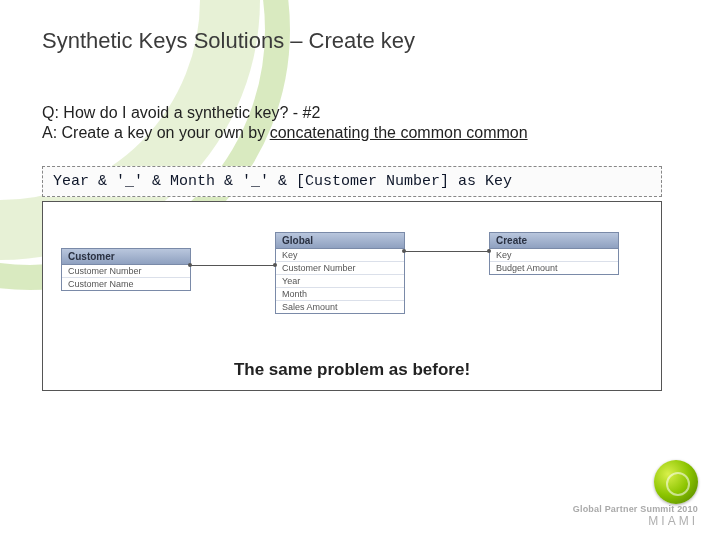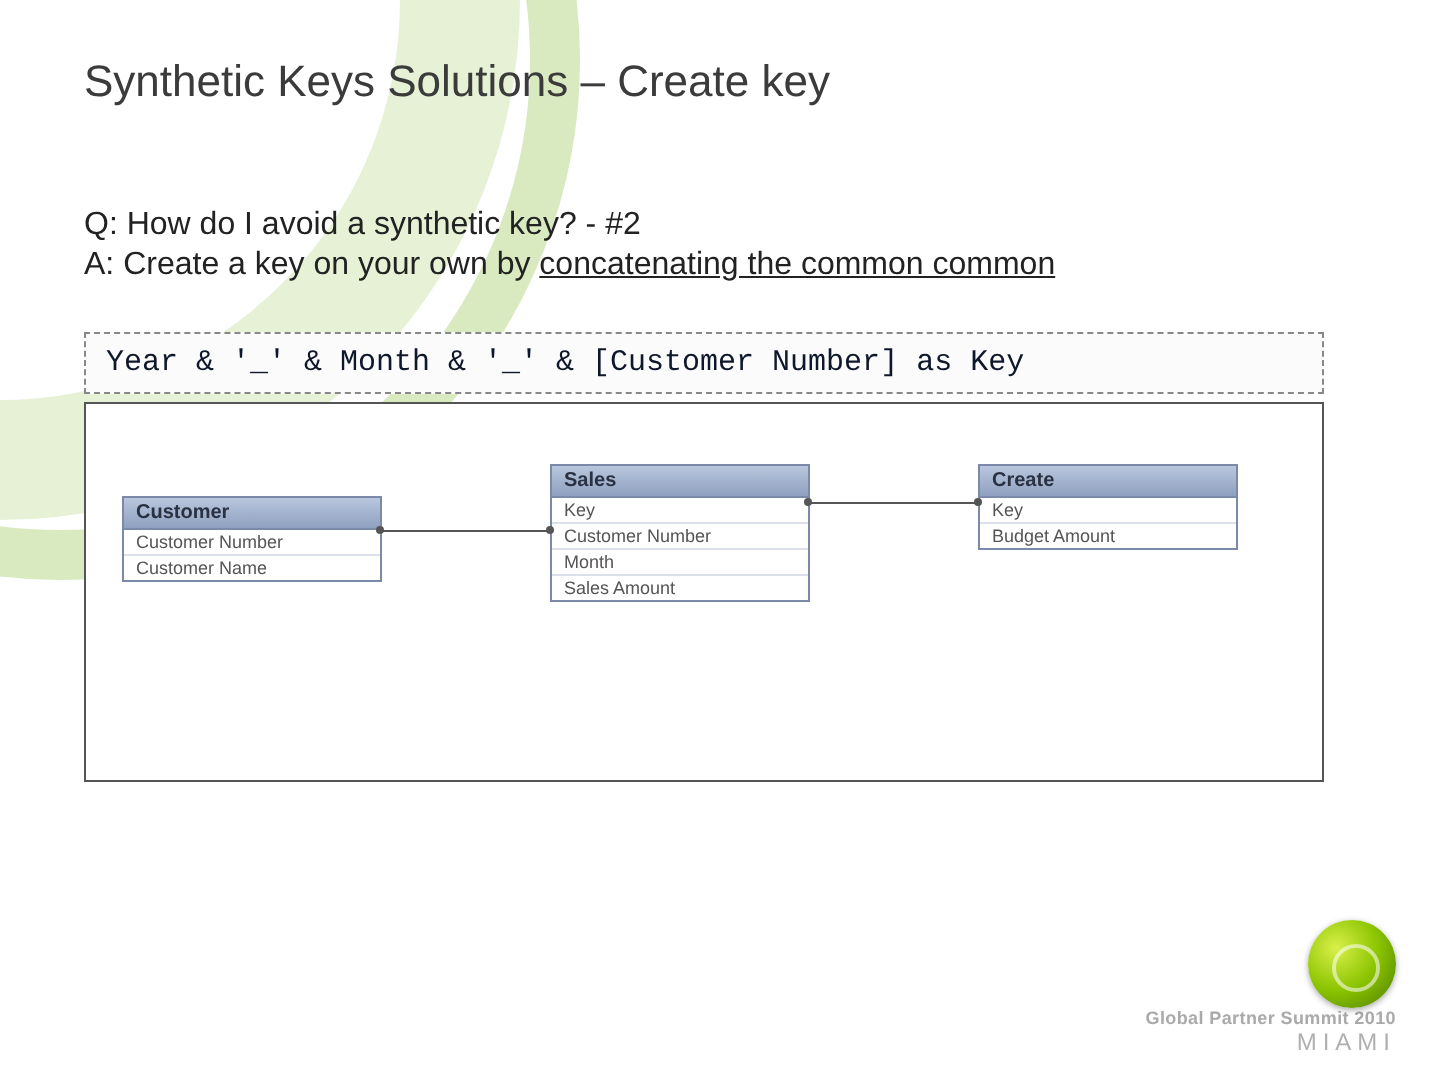--- a/index.html
+++ b/index.html
@@ -178,41 +178,43 @@
 
   <div class="diagram-container">
 
     <div class="table-box" style="left:18px; top:46px;">
       <div class="table-header">Customer</div>
       <div class="table-field">Customer Number</div>
       <div class="table-field">Customer Name</div>
     </div>
 
     <div class="table-box" style="left:232px; top:30px;">
-      <div class="table-header">Sales</div>
+      <div class="table-header">Global</div>
       <div class="table-field">Key</div>
       <div class="table-field">Customer Number</div>
+      <div class="table-field">Year</div>
       <div class="table-field">Month</div>
       <div class="table-field">Sales Amount</div>
     </div>
 
     <div class="table-box" style="left:446px; top:30px;">
       <div class="table-header">Create</div>
       <div class="table-field">Key</div>
       <div class="table-field">Budget Amount</div>
     </div>
 
     <div class="conn" style="left:147px; top:63px; width:85px;"></div>
     <div class="dot" style="left:145px; top:61px;"></div>
     <div class="dot" style="left:230px; top:61px;"></div>
 
     <div class="conn" style="left:361px; top:49px; width:85px;"></div>
     <div class="dot" style="left:359px; top:47px;"></div>
     <div class="dot" style="left:444px; top:47px;"></div>
 
+    <div class="caption">The same problem as before!</div>
   </div>
 
 </div>
 
 <div class="footer">
   <span class="footer-logo"></span>
   <div class="footer-sub">Global Partner Summit 2010</div>
   <div class="footer-loc">MIAMI</div>
 </div>
 

